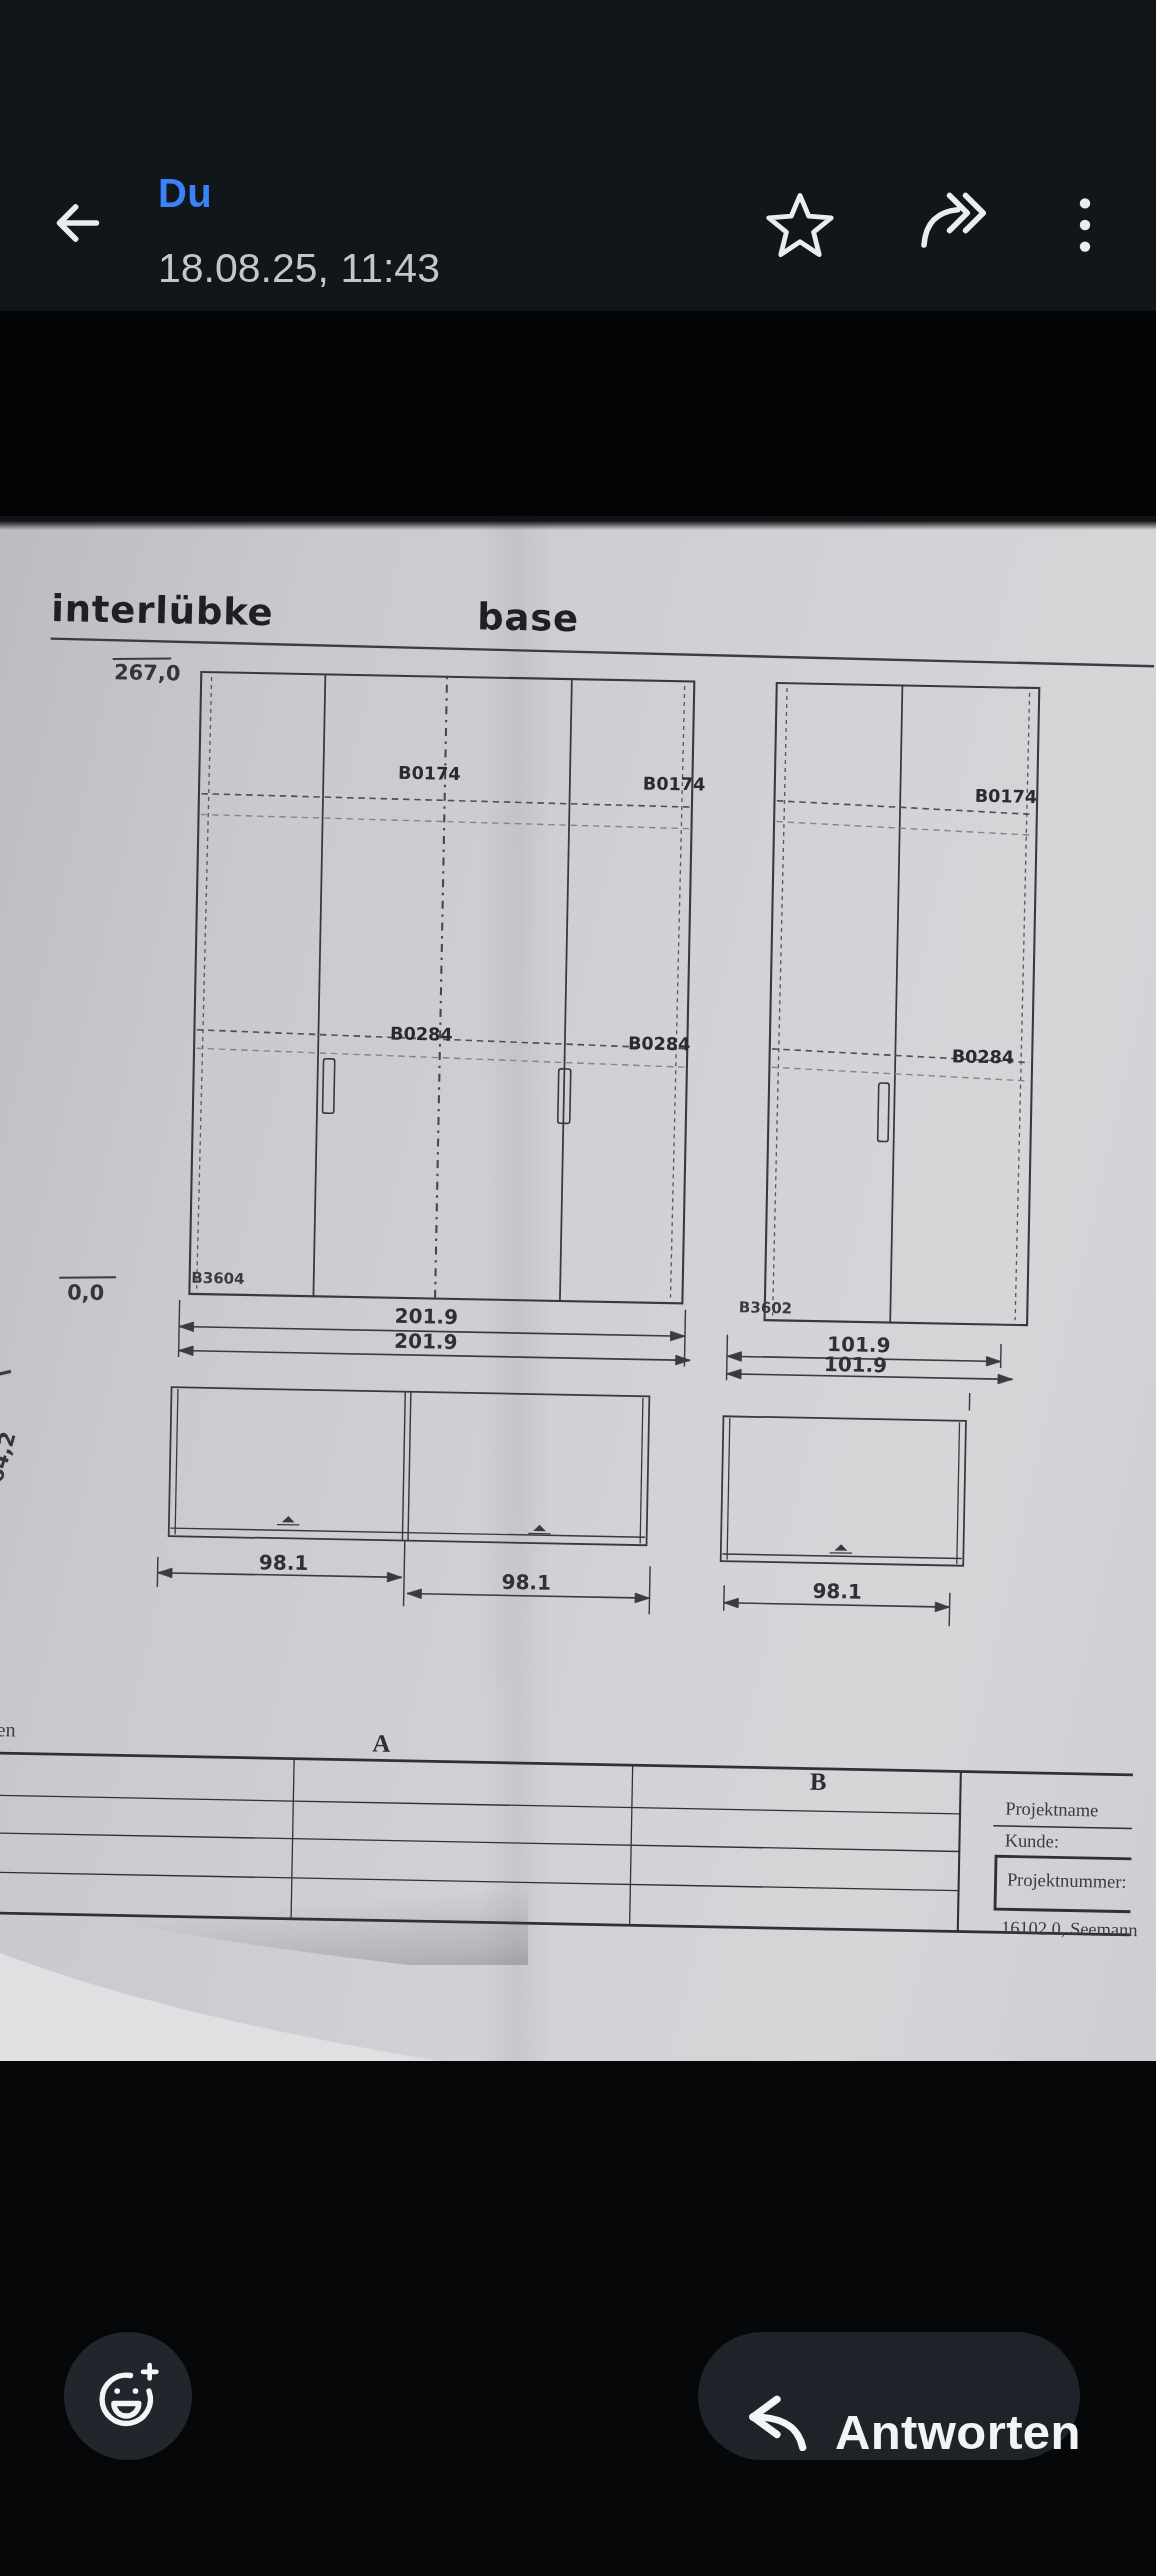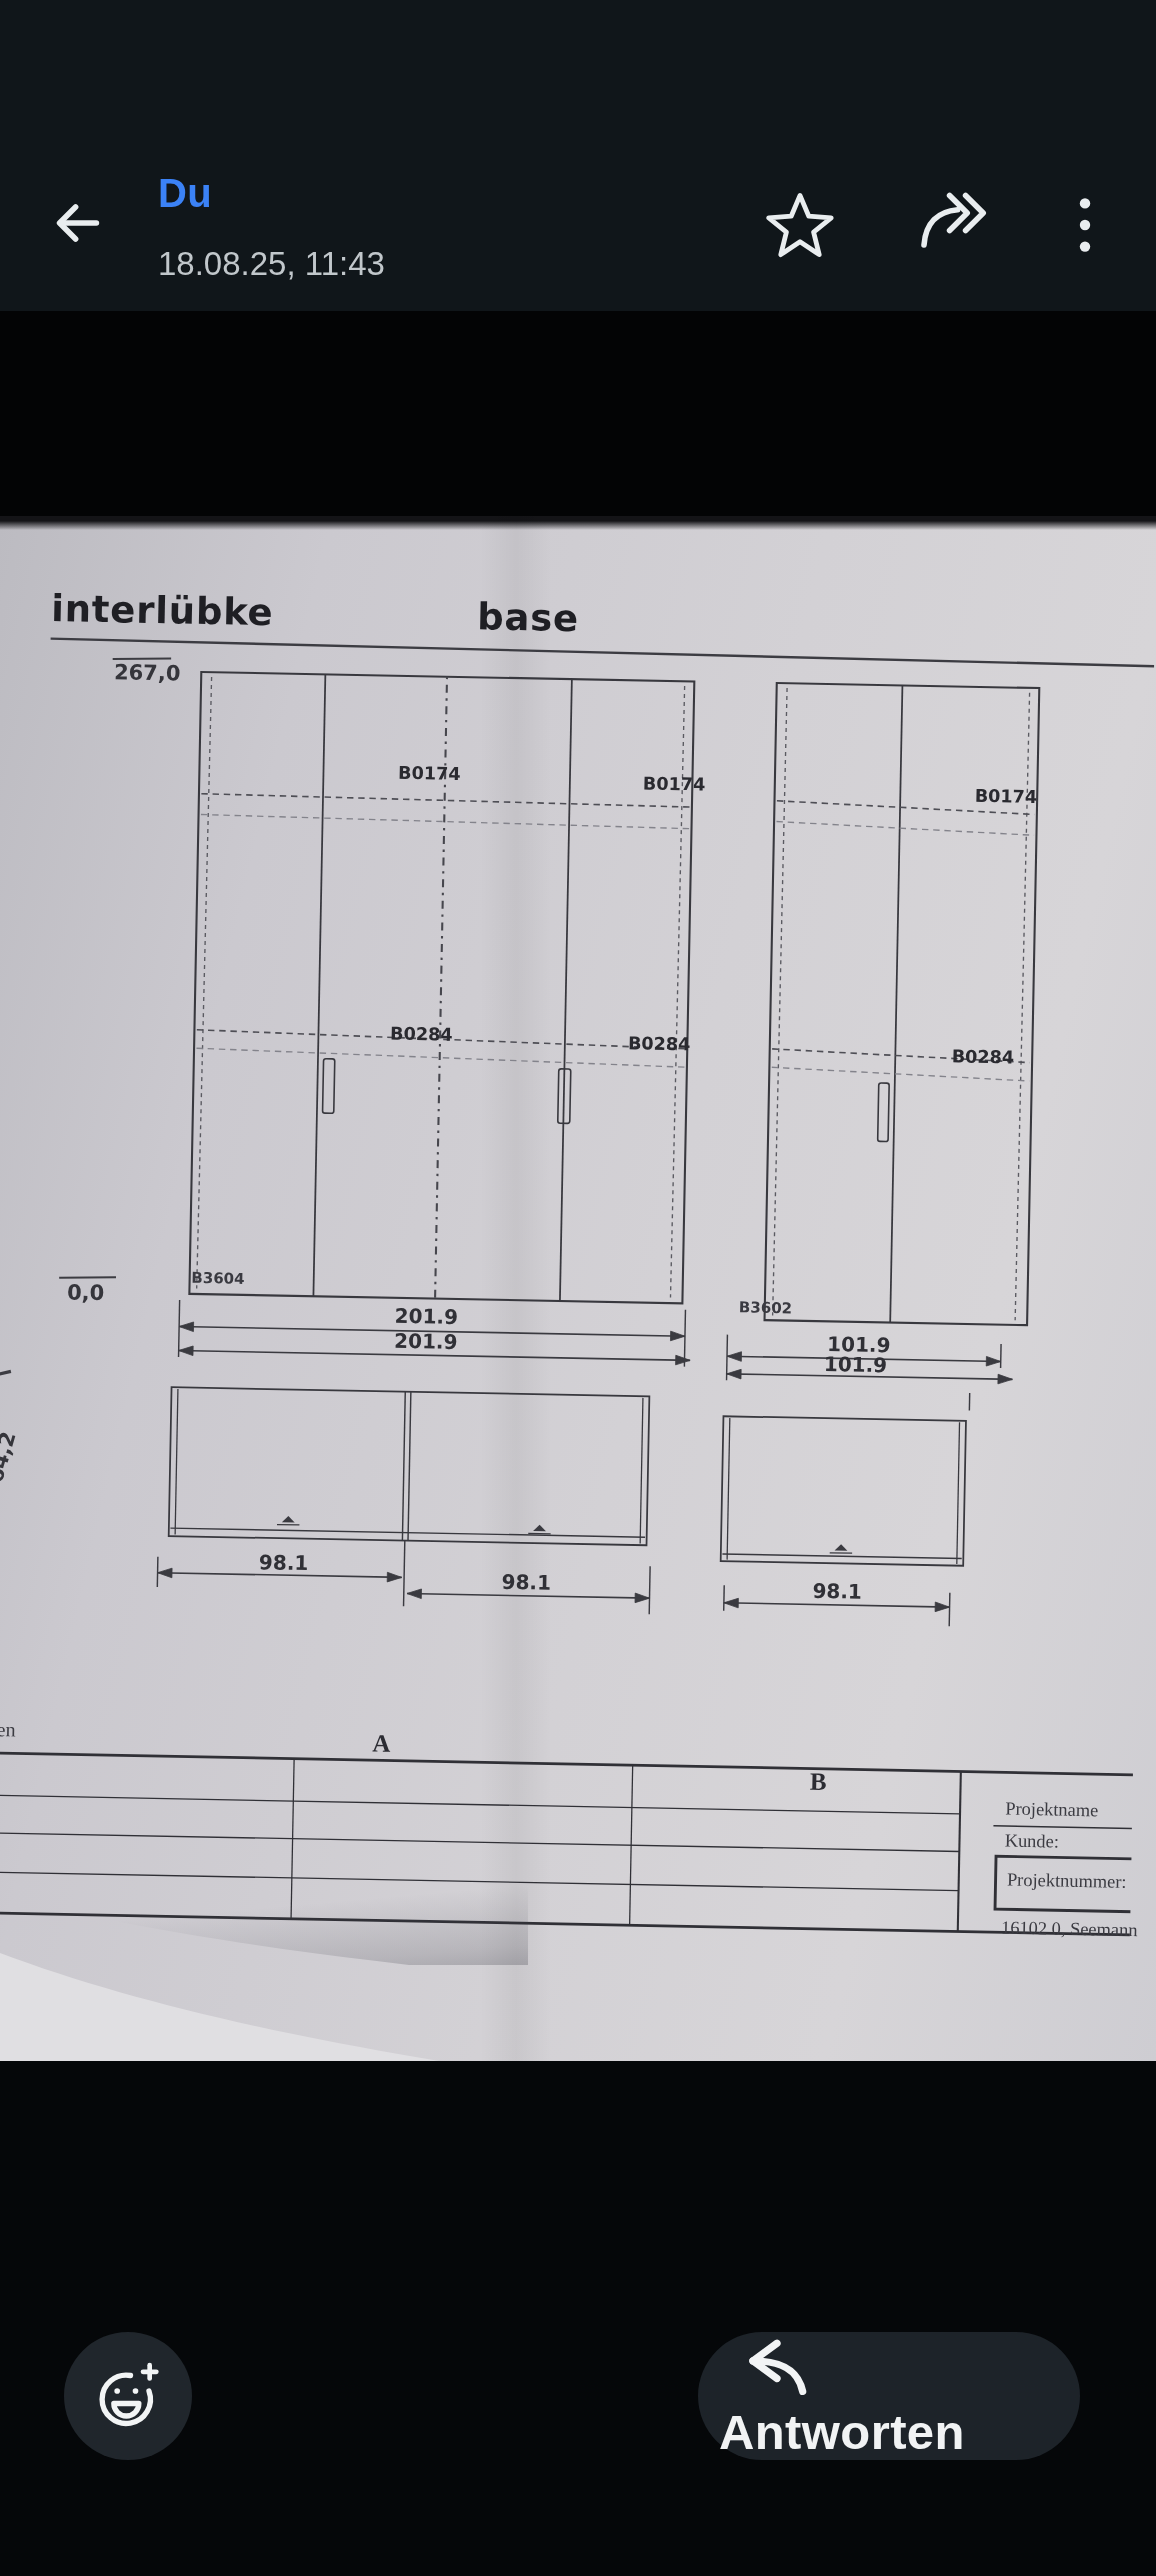--- a/index.html
+++ b/index.html
@@ -2,21 +2,21 @@
 <html style="font-size:13px"><head>
 <meta charset="utf-8">
 <style>
   html,body{margin:0;padding:0;background:#000;}
   body{width:1157px;height:2576px;position:relative;font-family:"Liberation Sans",sans-serif;-webkit-font-smoothing:antialiased;}
   .screen{position:absolute;inset:0;overflow:hidden;background:#020304;}
 
   
   .appbar{position:absolute;left:0;top:0;width:1157px;height:311px;background:#10161a;}
   .appbar .title{position:absolute;left:158px;top:171px;font-size:40px;font-weight:700;color:#3b82f6;letter-spacing:0.4px;}
-  .appbar .subtitle{position:absolute;left:158px;top:245px;font-size:33px;font-weight:400;color:#c1c7cb;}
+  .appbar .subtitle{position:absolute;left:158px;top:245px;font-size:41px;font-weight:400;color:#c1c7cb;}
   .iconbtn{position:absolute;width:88px;height:88px;top:181px;}
   .iconbtn svg{width:100%;height:100%;}
   .gap-black{position:absolute;left:0;top:311px;width:1157px;height:206px;background:#030405;}
 
   
   .photo{position:absolute;left:0;top:516px;width:1157px;height:1545px;overflow:hidden;
          background:linear-gradient(103deg,#bcbbc1 0%,#cbc9cf 22%,#d3d1d5 55%,#d7d5d8 78%,#cecdd2 100%);}
   .photo .crease{position:absolute;left:480px;top:0;width:72px;height:100%;
          background:linear-gradient(90deg,rgba(0,0,0,0) 0%,rgba(0,0,0,0.05) 50%,rgba(0,0,0,0) 100%);}
   .photo .topedge{position:absolute;left:0;top:0;width:100%;height:14.4px;
@@ -39,21 +39,21 @@
   .refnum{font-size:21px;font-weight:700;color:#35353b;}
   .serif{font-family:"Liberation Serif",serif;font-weight:400;color:#3b3b42;}
   .gridletter{font-size:25px;font-family:"Liberation Serif",serif;color:#2c2c33;font-weight:700;}
   .tb{font-size:18.4px;}
 
   
   .bottombar{position:absolute;left:0;top:2061px;width:1157px;height:515px;background:#050709;}
   .emoji-btn{position:absolute;left:64px;top:271px;width:128px;height:128px;border-radius:50%;background:#20262c;}
   .emoji-btn svg{position:absolute;left:50%;top:50%;transform:translate(-50%,-50%);}
   .reply-btn{position:absolute;left:698px;top:271px;width:382px;height:128px;border-radius:64px;background:#1d2329;
-             display:flex;align-items:flex-start;flex-direction:column;}
+             display:flex;align-items:flex-end;}
   .reply-btn svg{margin-left:42px;}
   .reply-btn .lbl{margin-left:21px;font-size:49px;font-weight:700;color:#f1f3f4;letter-spacing:0.4px;}
 </style>
 </head>
 <body>
 
 <div class="screen">
 
   <div class="appbar">
     <div class="iconbtn" style="left:34px;top:179px;">

